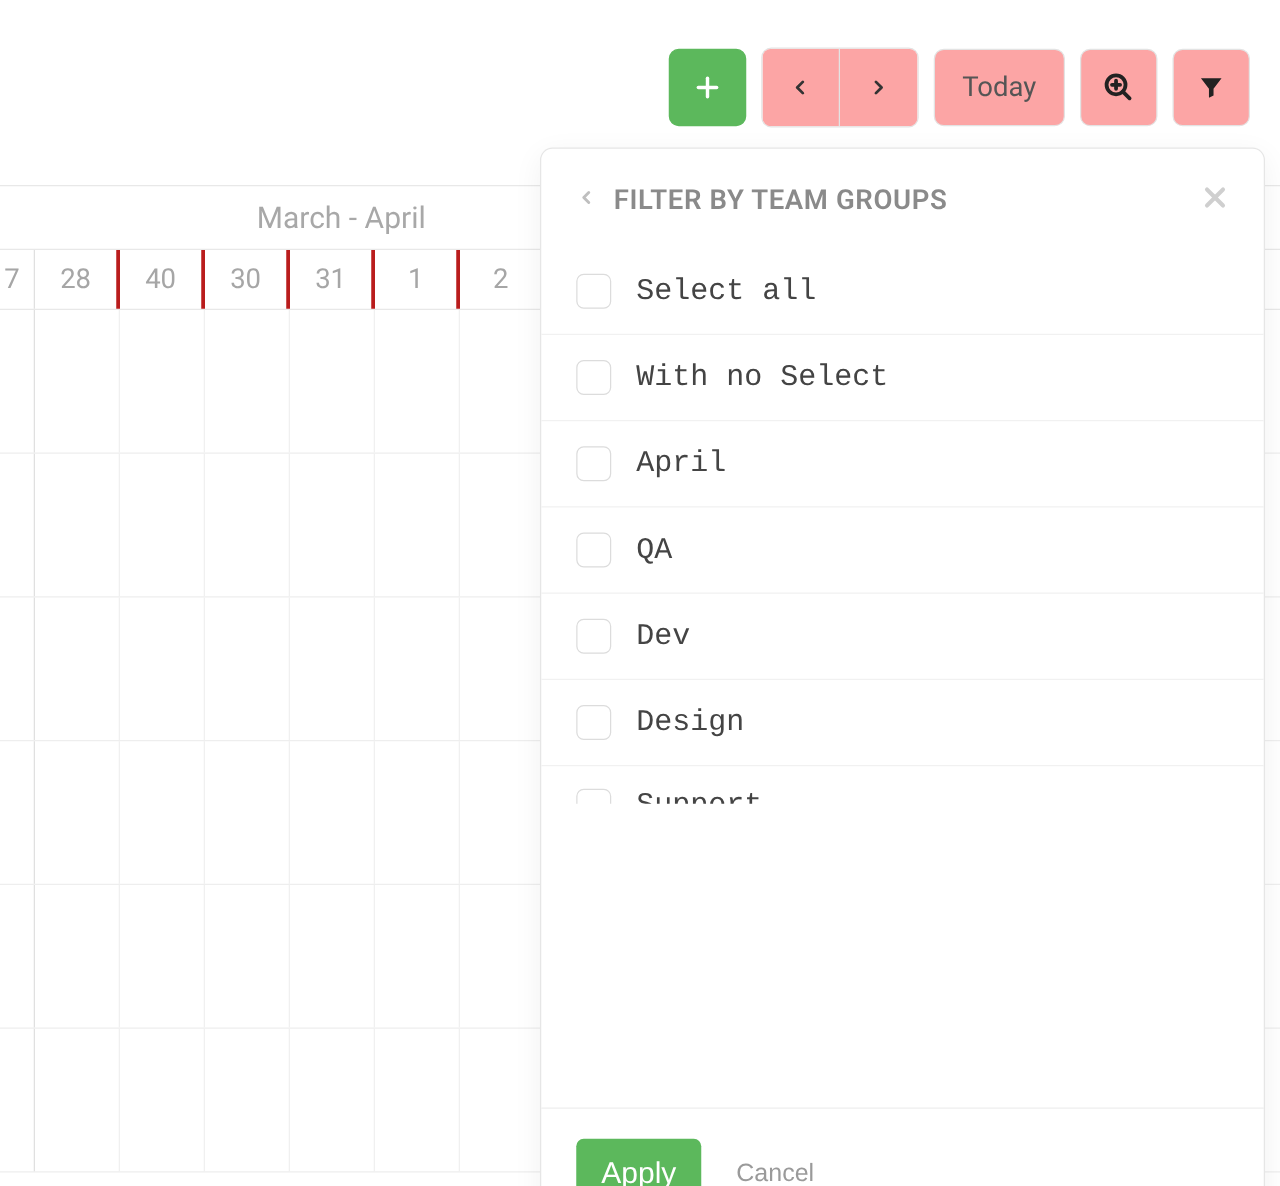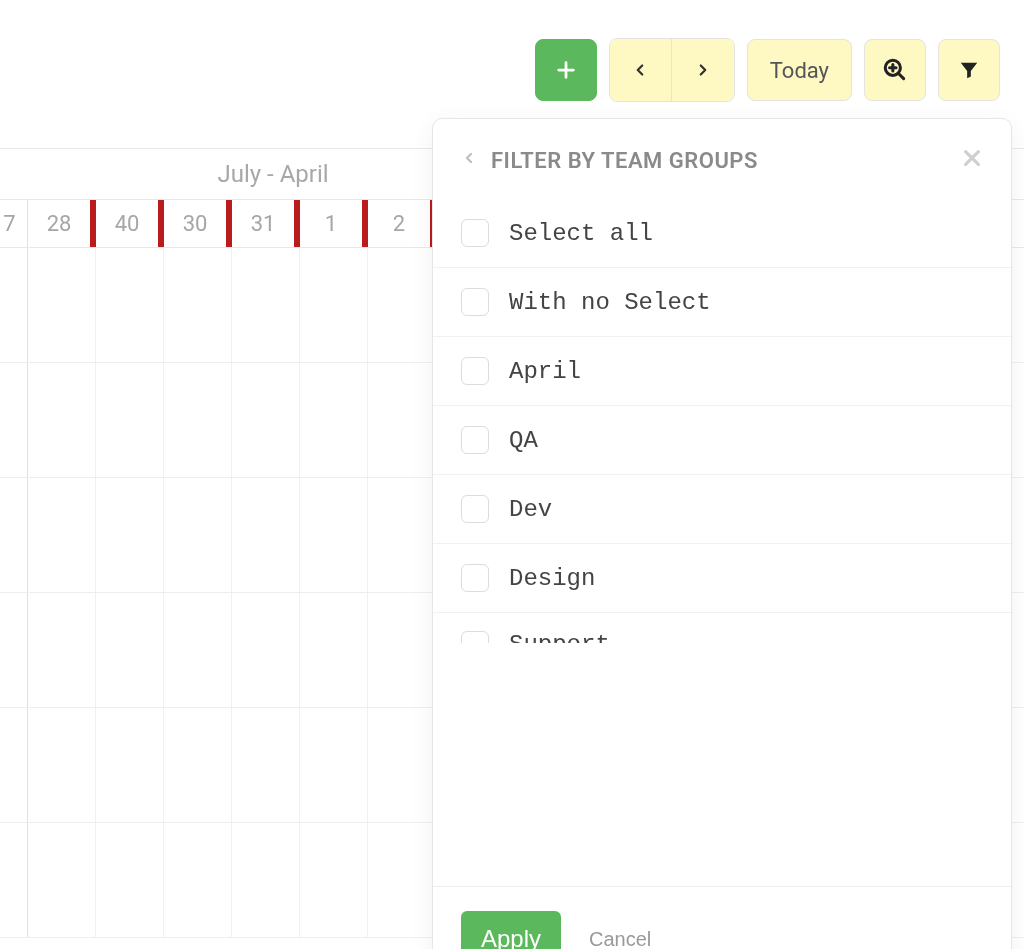--- a/index.html
+++ b/index.html
@@ -19,21 +19,21 @@
     right: 24px;
     display: flex;
     gap: 12px;
     align-items: center;
   }
   .btn {
     height: 62px;
     min-width: 62px;
     border: 1px solid #e3e3e3;
     border-radius: 8px;
-    background: #fef9c3;
+    background: #fca5a5;
     display: flex;
     align-items: center;
     justify-content: center;
     cursor: pointer;
     font-size: 22px;
     color: #333;
   }
   .btn-add {
     background: #5cb85c;
     border-color: #5cb85c;
@@ -81,21 +81,21 @@
     border-bottom: 1px solid #e8e8e8;
     display: flex;
     align-items: center;
   }
   .day-cell {
     width: 68px;
     height: 100%;
     display: flex;
     align-items: center;
     justify-content: center;
-    border-right: 6px solid #b91c1c;
+    border-right: 3px solid #b91c1c;
     color: #a6a6a6;
     font-size: 22px;
   }
   .day-cell:first-child { width: 36px; border-right: 1px solid #e0e0e0;}
   .grid-body { position: relative; }
   .grid-row {
     height: 115px;
     border-bottom: 1px solid #eee;
     display: flex;
   }
@@ -254,21 +254,21 @@
   </div>
   <div class="btn">
     <svg width="22" height="22" viewBox="0 0 24 24" fill="#222">
         <path d="M3 4h18l-7 9v6l-4 2v-8L3 4z"></path>
       </svg>
   </div>
 </div>
 
 <div class="calendar">
   <div class="month-row">
-    <span class="month-label">July - April</span>
+    <span class="month-label">March - April</span>
   </div>
   <div class="day-row">
     <div class="day-cell">7</div>
     <div class="day-cell">28</div>
     <div class="day-cell">40</div>
     <div class="day-cell">30</div>
     <div class="day-cell">31</div>
     <div class="day-cell">1</div>
     <div class="day-cell">2</div>
     <div class="day-cell"></div>

